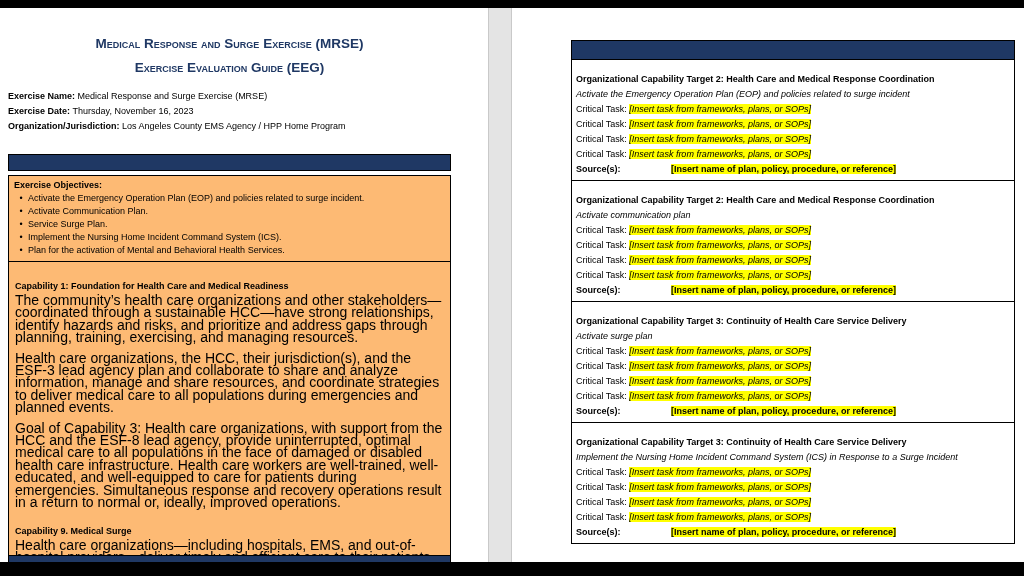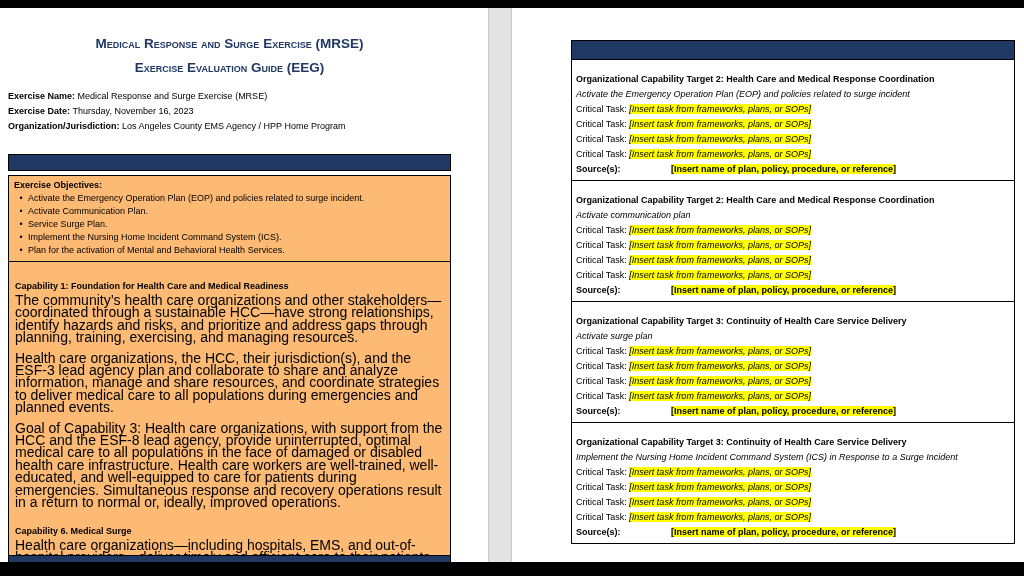--- a/index.html
+++ b/index.html
@@ -103,21 +103,21 @@
           <div class="cap-heading">Capability 1: Foundation for Health Care and Medical Readiness</div>
           <div class="cap-body">The community’s health care organizations and other stakeholders—coordinated through a sustainable HCC—have strong relationships, identify hazards and risks, and prioritize and address gaps through planning, training, exercising, and managing resources.</div>
         </div>
         <div class="cap-block">
           <div class="cap-body">Health care organizations, the HCC, their jurisdiction(s), and the ESF-3 lead agency plan and collaborate to share and analyze information, manage and share resources, and coordinate strategies to deliver medical care to all populations during emergencies and planned events.</div>
         </div>
         <div class="cap-block">
           <div class="cap-body">Goal of Capability 3: Health care organizations, with support from the HCC and the ESF-8 lead agency, provide uninterrupted, optimal medical care to all populations in the face of damaged or disabled health care infrastructure. Health care workers are well-trained, well-educated, and well-equipped to care for patients during emergencies. Simultaneous response and recovery operations result in a return to normal or, ideally, improved operations.</div>
         </div>
         <div class="cap-block">
-          <div class="cap-heading">Capability 6. Medical Surge</div>
+          <div class="cap-heading">Capability 9. Medical Surge</div>
           <div class="cap-body">Health care organizations—including hospitals, EMS, and out-of-hospital providers—deliver timely and efficient care to their patients even when the demand for health care services exceeds available supply. The HCC, in collaboration with the ESF-8 lead agency, coordinates</div>
         </div>
       </div>
   </div>
   <div class="blue-frag"></div>
 </div>
 
 <div class="page right-page">
   <div class="eeg-table">
     <div class="table-header-bar"></div>

